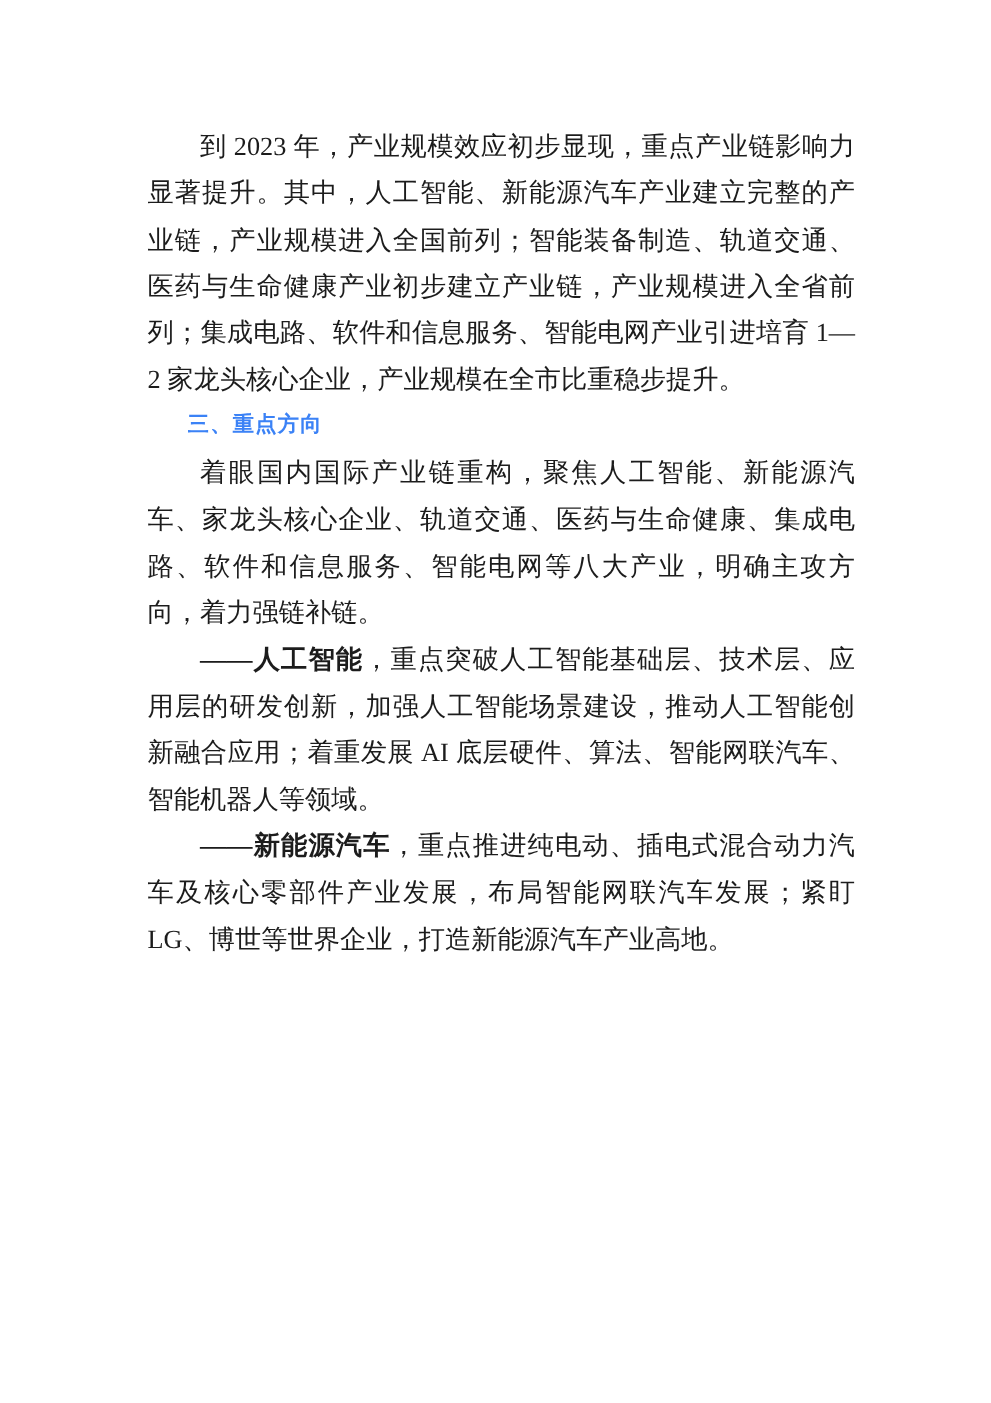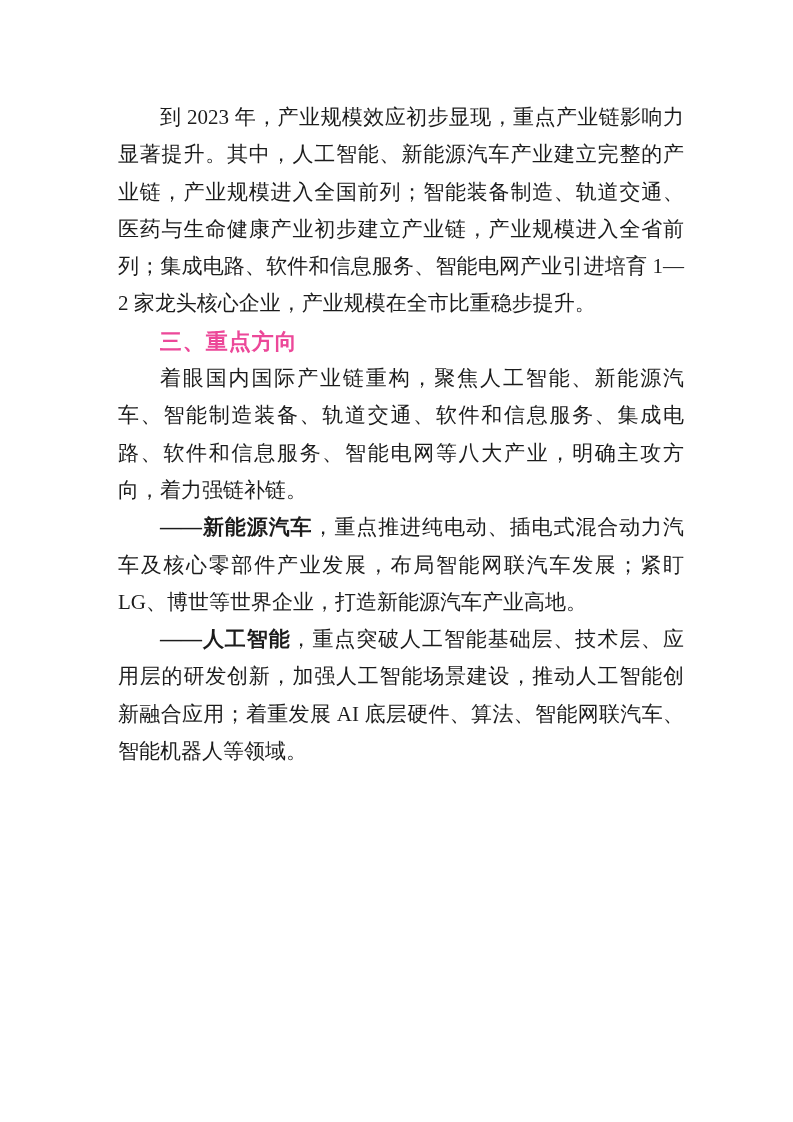--- a/index.html
+++ b/index.html
@@ -21,43 +21,43 @@
   }
   p.body-para {
     font-family: "Liberation Serif", "DejaVu Serif", serif;
     font-size: 21px;
     line-height: 37.3px;
     text-align: justify;
     text-indent: 2em;
     color: #1c1c1c;
   }
   p.heading-para {
-    font-family: Liberation Serif, serif;
+    font-family: Liberation Mono, monospace;
     font-weight: bold;
-    font-size: 22px;
+    font-size: 17px;
     line-height: 37.3px;
     text-indent: 1.9em;
-    color: #ec4899;
+    color: #3b82f6;
     letter-spacing: 1px;
   }
   .dash-lead {
     font-weight: bold;
   }
 </style>
 </head>
 <body>
 
 <div class="page">
   <div class="content">
 
     <p class="body-para">到 2023 年，产业规模效应初步显现，重点产业链影响力显著提升。其中，人工智能、新能源汽车产业建立完整的产业链，产业规模进入全国前列；智能装备制造、轨道交通、医药与生命健康产业初步建立产业链，产业规模进入全省前列；集成电路、软件和信息服务、智能电网产业引进培育 1—2 家龙头核心企业，产业规模在全市比重稳步提升。</p>
 
 
     <p class="heading-para">三、重点方向</p>
 
-    <p class="body-para">着眼国内国际产业链重构，聚焦人工智能、新能源汽车、智能制造装备、轨道交通、软件和信息服务、集成电路、软件和信息服务、智能电网等八大产业，明确主攻方向，着力强链补链。</p>
+    <p class="body-para">着眼国内国际产业链重构，聚焦人工智能、新能源汽车、家龙头核心企业、轨道交通、医药与生命健康、集成电路、软件和信息服务、智能电网等八大产业，明确主攻方向，着力强链补链。</p>
+
+    <p class="body-para"><span class="dash-lead">——人工智能</span><span>，重点突破人工智能基础层、技术层、应用层的研发创新，加强人工智能场景建设，推动人工智能创新融合应用；着重发展 AI 底层硬件、算法、智能网联汽车、智能机器人等领域。</span></p>
 
     <p class="body-para"><span class="dash-lead">——新能源汽车</span><span>，重点推进纯电动、插电式混合动力汽车及核心零部件产业发展，布局智能网联汽车发展；紧盯 LG、博世等世界企业，打造新能源汽车产业高地。</span></p>
-
-    <p class="body-para"><span class="dash-lead">——人工智能</span><span>，重点突破人工智能基础层、技术层、应用层的研发创新，加强人工智能场景建设，推动人工智能创新融合应用；着重发展 AI 底层硬件、算法、智能网联汽车、智能机器人等领域。</span></p>
 
   </div>
 </div>
 
 </body></html>

